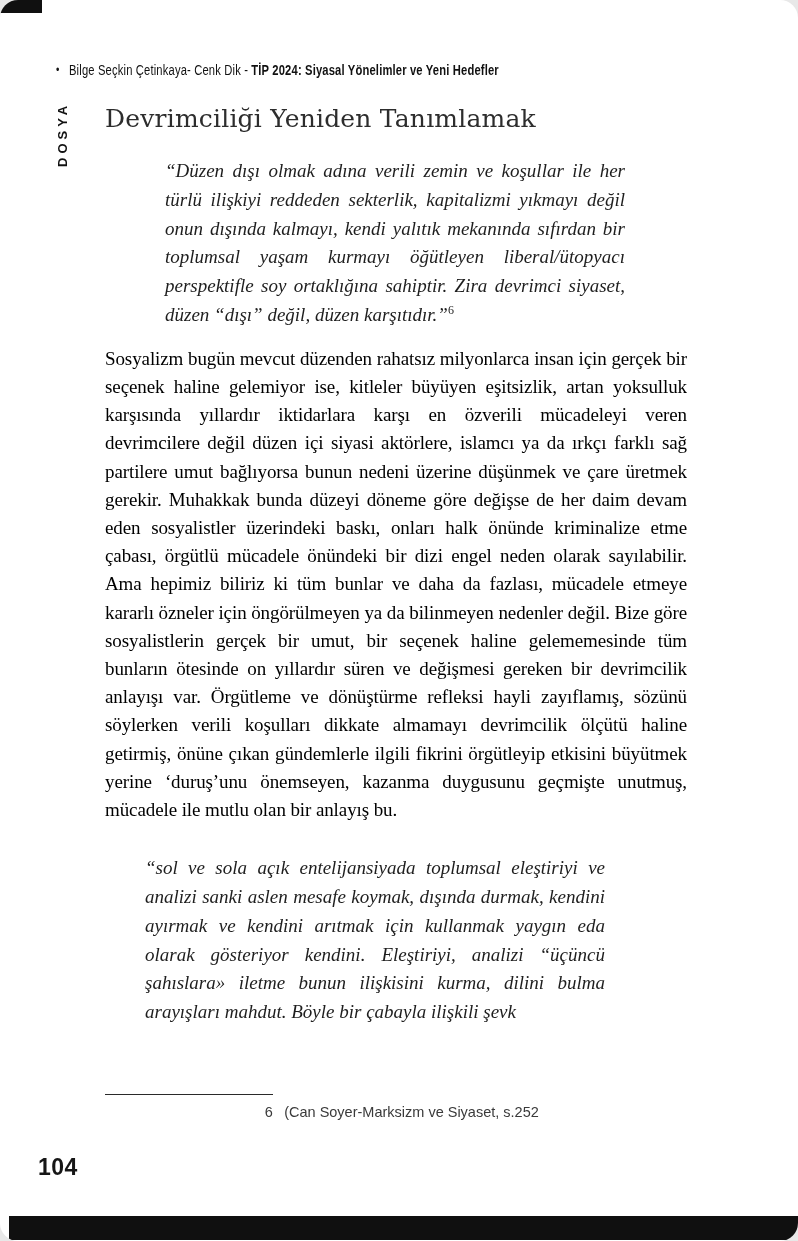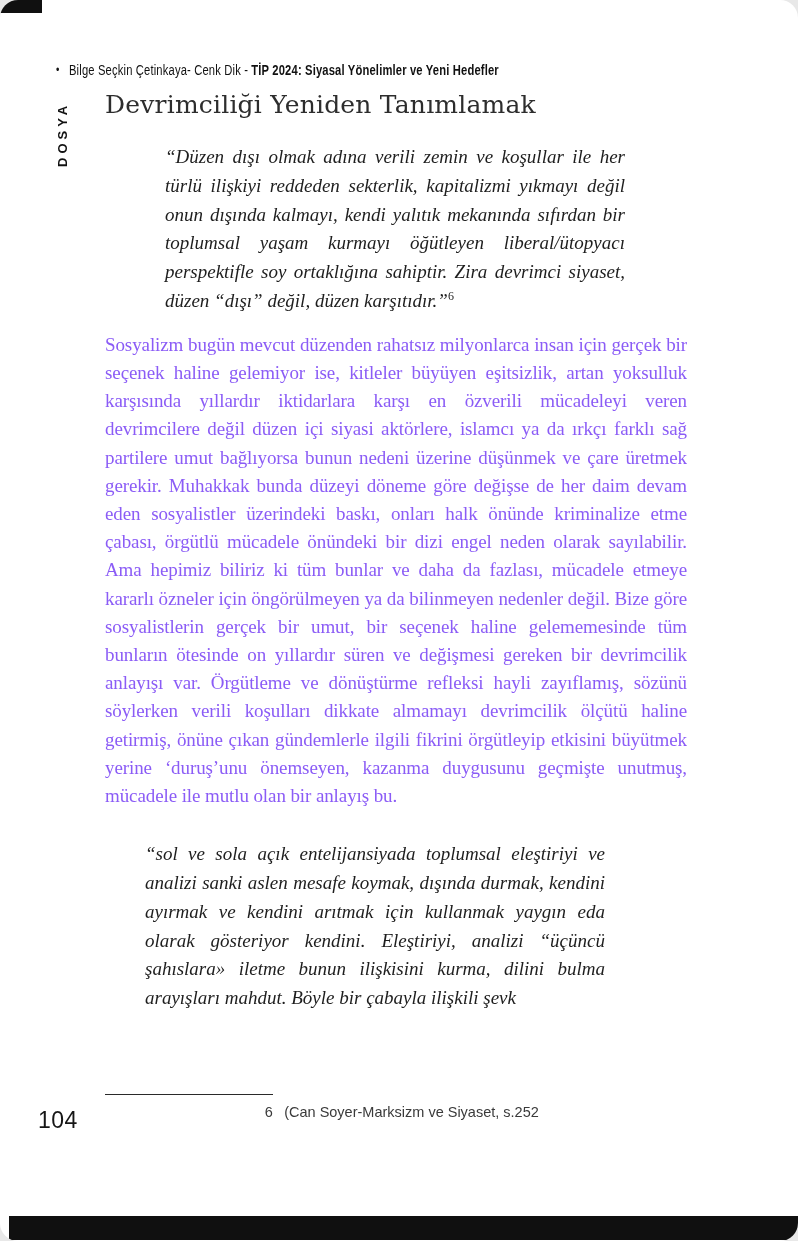--- a/index.html
+++ b/index.html
@@ -47,21 +47,21 @@
     transform-origin: left top;
     font-family: "Liberation Sans", sans-serif;
     font-weight: bold;
     font-size: 13px;
     letter-spacing: 4px;
     color: #111;
     white-space: nowrap;
   }
 
   
-  .content { position: absolute; left: 105px; top: 90px; width: 582px; }
+  .content { position: absolute; left: 105px; top: 104px; width: 582px; }
   h1.section-heading {
     font-family: "DejaVu Serif", serif;
     font-weight: normal;
     font-size: 25px;
     letter-spacing: 0.2px;
     color: #2d2d2d;
     margin: 0 0 24px 0;
   }
   .quote {
     font-style: italic;
@@ -72,41 +72,41 @@
     width: 460px;
     color: #1e1e1e;
   }
   .quote sup { font-size: 12px; font-style: normal; line-height: 0; }
   .body-par {
     margin: 15px 0 0 0;
     font-size: 19px;
     line-height: 28.2px;
     letter-spacing: -0.1px;
     text-align: justify;
-    color: #8b5cf6;
+    color: #000000;
   }
   .quote-2 { margin-top: 30px; margin-left: 40px; }
 
   
   .footnote {
     position: absolute; left: 105px; top: 1094px;
     font-family: "Liberation Sans", sans-serif;
     font-size: 14.5px;
     color: #3a3a3a;
     width: 582px;
     text-align: center;
   }
   .footnote-rule { width: 168px; height: 1px; background: #2a2a2a; margin-bottom: 9px; }
   .fn-num { display: inline-block; width: 31px; }
 
   
   .page-number {
-    position: absolute; left: 38px; top: 1107px;
+    position: absolute; left: 38px; top: 1154px;
     font-family: "Liberation Sans", sans-serif;
-    font-weight: normal;
+    font-weight: bold;
     font-size: 23px;
     letter-spacing: 0.5px;
     color: #161616;
   }
 </style>
 </head>
 <body>
 
 <div class="page">
 

